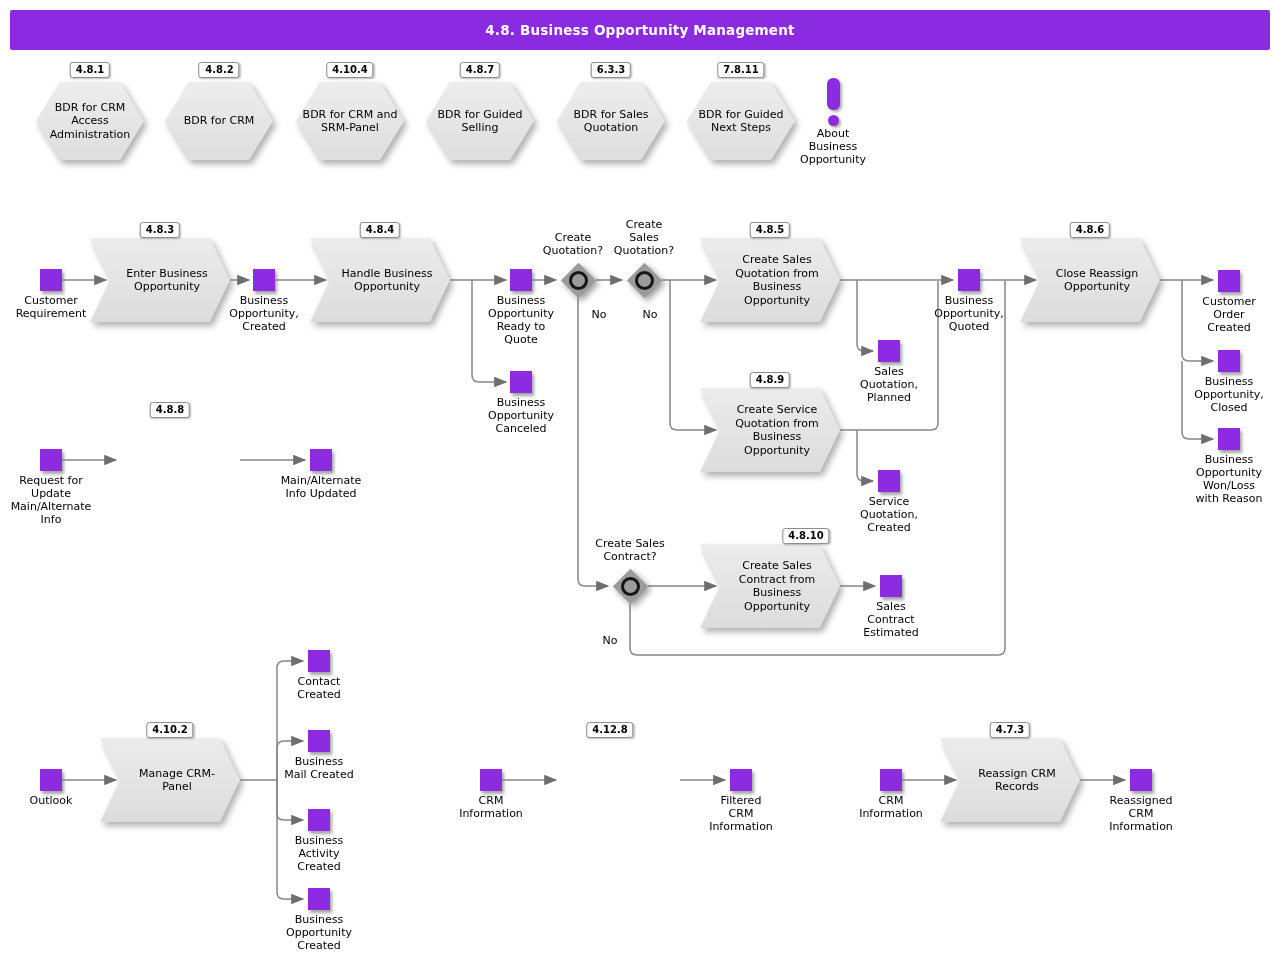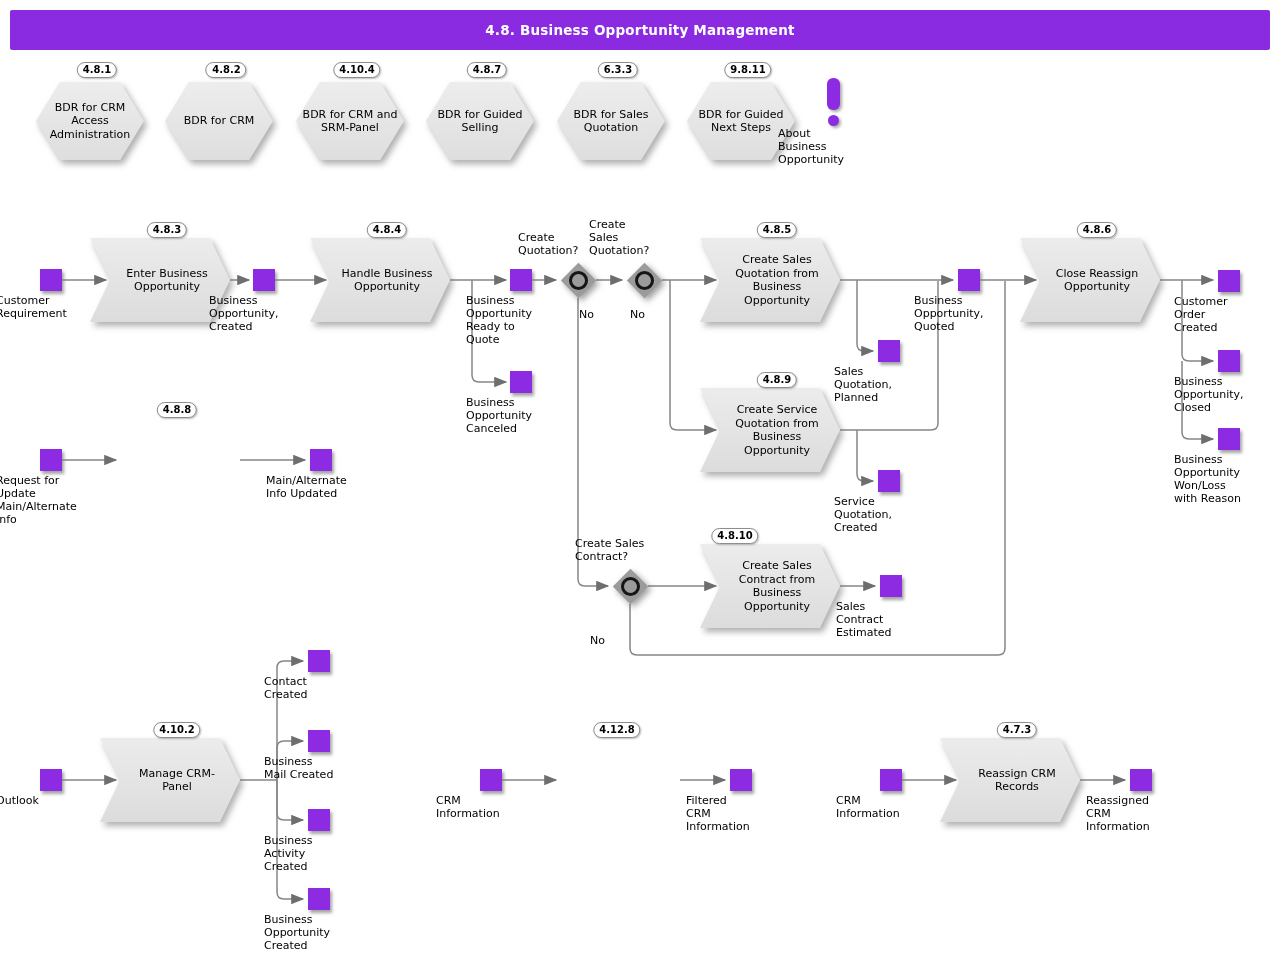--- a/index.html
+++ b/index.html
@@ -14,24 +14,24 @@
   .hex-in{width:100%;height:100%;background:linear-gradient(180deg,#ededed,#dedede);
        clip-path:polygon(22% 0,78% 0,100% 50%,78% 100%,22% 100%,0 50%);
        display:flex;align-items:center;justify-content:center;text-align:center;
        font-size:11px;line-height:13.5px;white-space:pre-line;}
   .chev-in{width:100%;height:100%;background:linear-gradient(180deg,#ececec,#dcdcdc);
        clip-path:polygon(0 0,calc(100% - 20px) 0,100% 50%,calc(100% - 20px) 100%,0 100%,20px 50%);
        display:flex;align-items:center;justify-content:center;text-align:center;
        font-size:11px;line-height:13.5px;white-space:pre-line;box-sizing:border-box;padding-left:14px;}
   .sq{position:absolute;width:22px;height:22px;background:#8c2be2;z-index:4;
        box-shadow:2px 3px 3px rgba(125,125,125,.7);}
-  .lbl{position:absolute;font-size:11px;line-height:13px;white-space:pre-line;z-index:5;}
+  .lbl{position:absolute;text-align:center;font-size:11px;line-height:13px;white-space:pre-line;z-index:5;}
   .refbox{position:absolute;transform:translateX(-50%);background:#fff;border:1px solid #8d8d8d;
-       border-radius:8px;font-size:10px;font-weight:bold;padding:0 5px;height:14px;line-height:14px;
-       z-index:6;box-shadow:1px 1px 2px rgba(0,0,0,.25);white-space:nowrap;margin-left:7px;}
+       border-radius:3px;font-size:10px;font-weight:bold;padding:0 5px;height:14px;line-height:14px;
+       z-index:6;box-shadow:1px 1px 2px rgba(0,0,0,.25);white-space:nowrap;}
   .dia{position:absolute;width:36px;height:36px;z-index:4;filter:drop-shadow(3px 3px 3px rgba(90,90,90,.6));}
   .dia-in{position:absolute;left:5.5px;top:5.5px;width:25px;height:25px;background:#9b9b9b;
        transform:rotate(45deg);display:flex;align-items:center;justify-content:center;}
   .dia-ring{width:13px;height:13px;border:3.5px solid #161616;border-radius:50%;}
   .bang-bar{position:absolute;width:13px;height:32px;background:#8c2be2;border-radius:6px;z-index:4;
        box-shadow:2px 2px 3px rgba(150,150,150,.8);}
   .bang-dot{position:absolute;width:11px;height:11px;background:#8c2be2;border-radius:50%;z-index:4;
        box-shadow:2px 2px 3px rgba(150,150,150,.8);}
 </style>
 </head>
@@ -103,21 +103,21 @@
     <div class="refbox" style="left: 480px; top: 62px;">4.8.7</div>
     <div class="node shadowed" style="left: 557px; top: 82px; width: 108px; height: 78px;">
       <div class="hex-in">BDR for Sales
 Quotation</div>
     </div>
     <div class="refbox" style="left: 611px; top: 62px;">6.3.3</div>
     <div class="node shadowed" style="left: 687px; top: 82px; width: 108px; height: 78px;">
       <div class="hex-in">BDR for Guided
 Next Steps</div>
     </div>
-    <div class="refbox" style="left: 741px; top: 62px;">9.8.11</div>
+    <div class="refbox" style="left: 741px; top: 62px;">7.8.11</div>
     <div class="node shadowed" style="left: 90px; top: 238px; width: 140px; height: 84px;">
       <div class="chev-in">Enter Business
 Opportunity</div>
     </div>
     <div class="refbox" style="left: 160px; top: 222px;">4.8.3</div>
     <div class="node shadowed" style="left: 310px; top: 238px; width: 140px; height: 84px;">
       <div class="chev-in">Handle Business
 Opportunity</div>
     </div>
     <div class="refbox" style="left: 380px; top: 222px;">4.8.4</div>
@@ -134,21 +134,21 @@
 Business
 Opportunity</div>
     </div>
     <div class="refbox" style="left: 770px; top: 372px;">4.8.9</div>
     <div class="node shadowed" style="left: 700px; top: 544px; width: 140px; height: 84px;">
       <div class="chev-in">Create Sales
 Contract from
 Business
 Opportunity</div>
     </div>
-    <div class="refbox" style="left: 728px; top: 528px;">4.8.10</div>
+    <div class="refbox" style="left: 806px; top: 528px;">4.8.10</div>
     <div class="node shadowed" style="left: 1020px; top: 238px; width: 140px; height: 84px;">
       <div class="chev-in">Close Reassign
 Opportunity</div>
     </div>
     <div class="refbox" style="left: 1090px; top: 222px;">4.8.6</div>
     <div class="refbox" style="left: 170px; top: 402px;">4.8.8</div>
     <div class="node shadowed" style="left: 100px; top: 738px; width: 140px; height: 84px;">
       <div class="chev-in">Manage CRM-
 Panel</div>
     </div>

